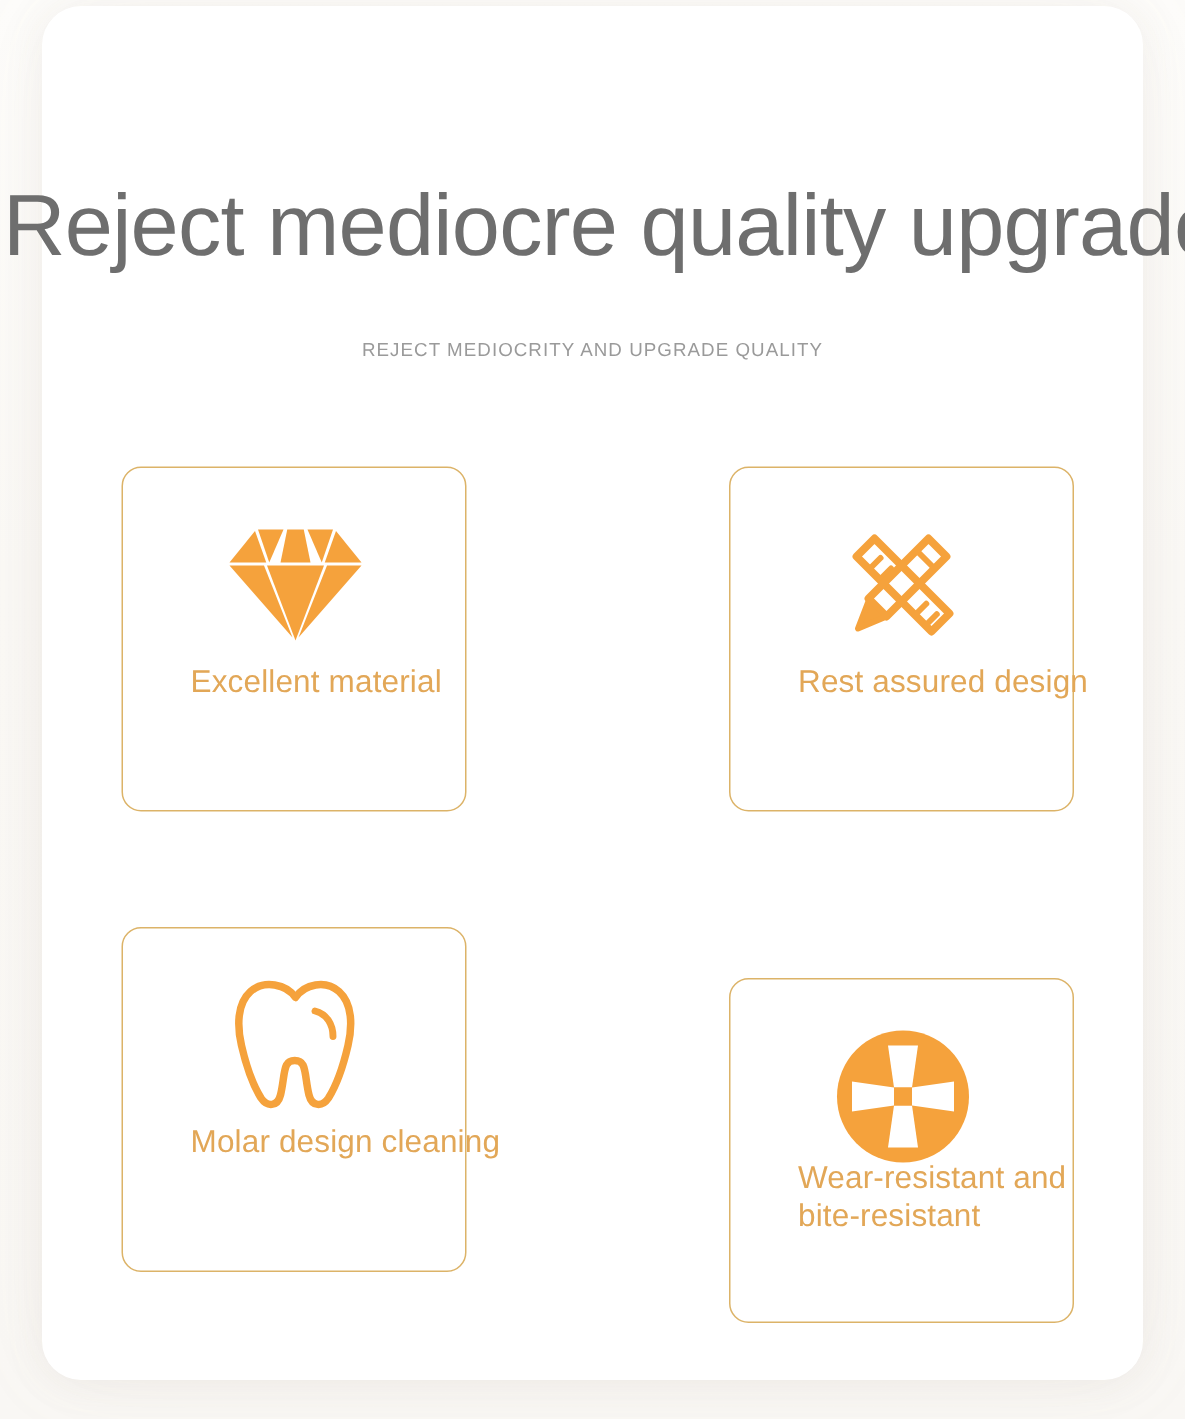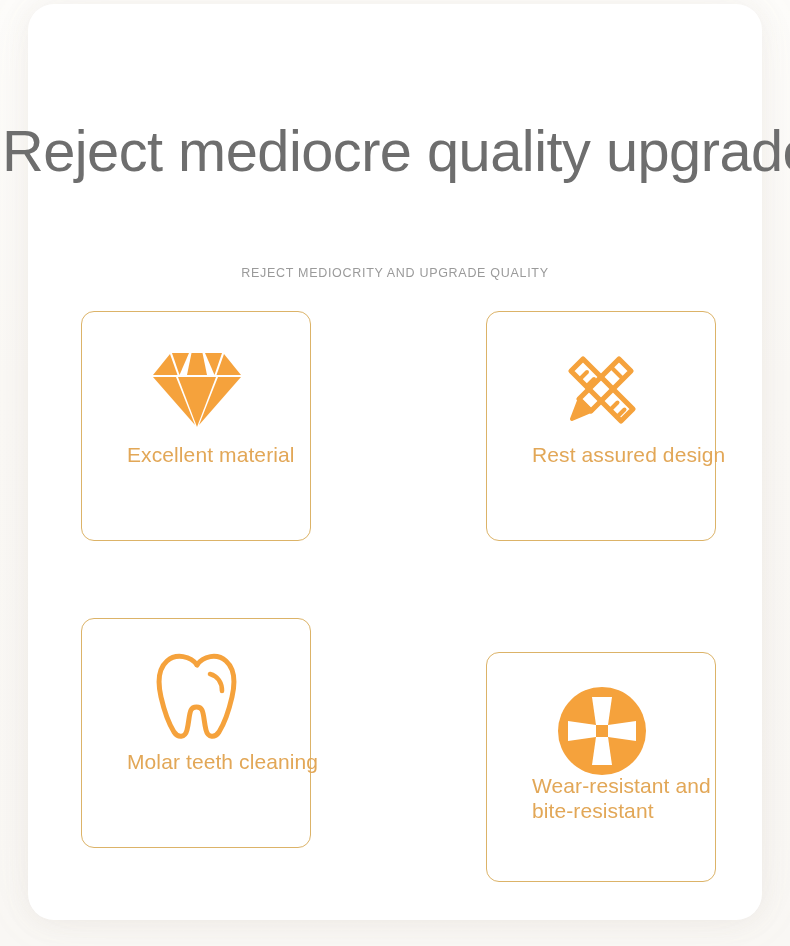--- a/index.html
+++ b/index.html
@@ -66,21 +66,20 @@
     left: 0;
     top: 224px;
     width: 790px;
     text-align: center;
     font-size: 12.5px;
     line-height: 18px;
     font-weight: 400;
     color: #9a9a9a;
     letter-spacing: 0.7px;
     white-space: nowrap;
-    margin-top: 40px;
   }
 
   
   .cards {
     position: absolute;
     left: 0;
     top: 0;
     width: 790px;
     height: 946px;
   }
@@ -201,21 +200,21 @@
                      C51 64, 51 72, 53 80
                      C55 88, 62 88, 66 82
                      C71 74, 76 60, 79 47
                      C82 34, 82 19, 73 11
                      C64 3, 50 6, 44 15 Z"></path>
 
             <path d="M57 24 C65 26, 69 33, 69 41" stroke-width="4.6"></path>
           </g>
         </svg>
       </div>
-      <div class="card-label">Molar teeth cleaning</div>
+      <div class="card-label">Molar design cleaning</div>
     </div>
 
     <div class="feature-card card-pos-3">
       <div class="card-icon">
         <svg width="90" height="90" viewBox="0 0 90 90" aria-hidden="true">
           <circle cx="45" cy="45" r="44" fill="#f5a23c"></circle>
 
           <g fill="#ffffff">
 
             <path d="M35 11 L55 11 L51 39 L39 39 Z"></path>

